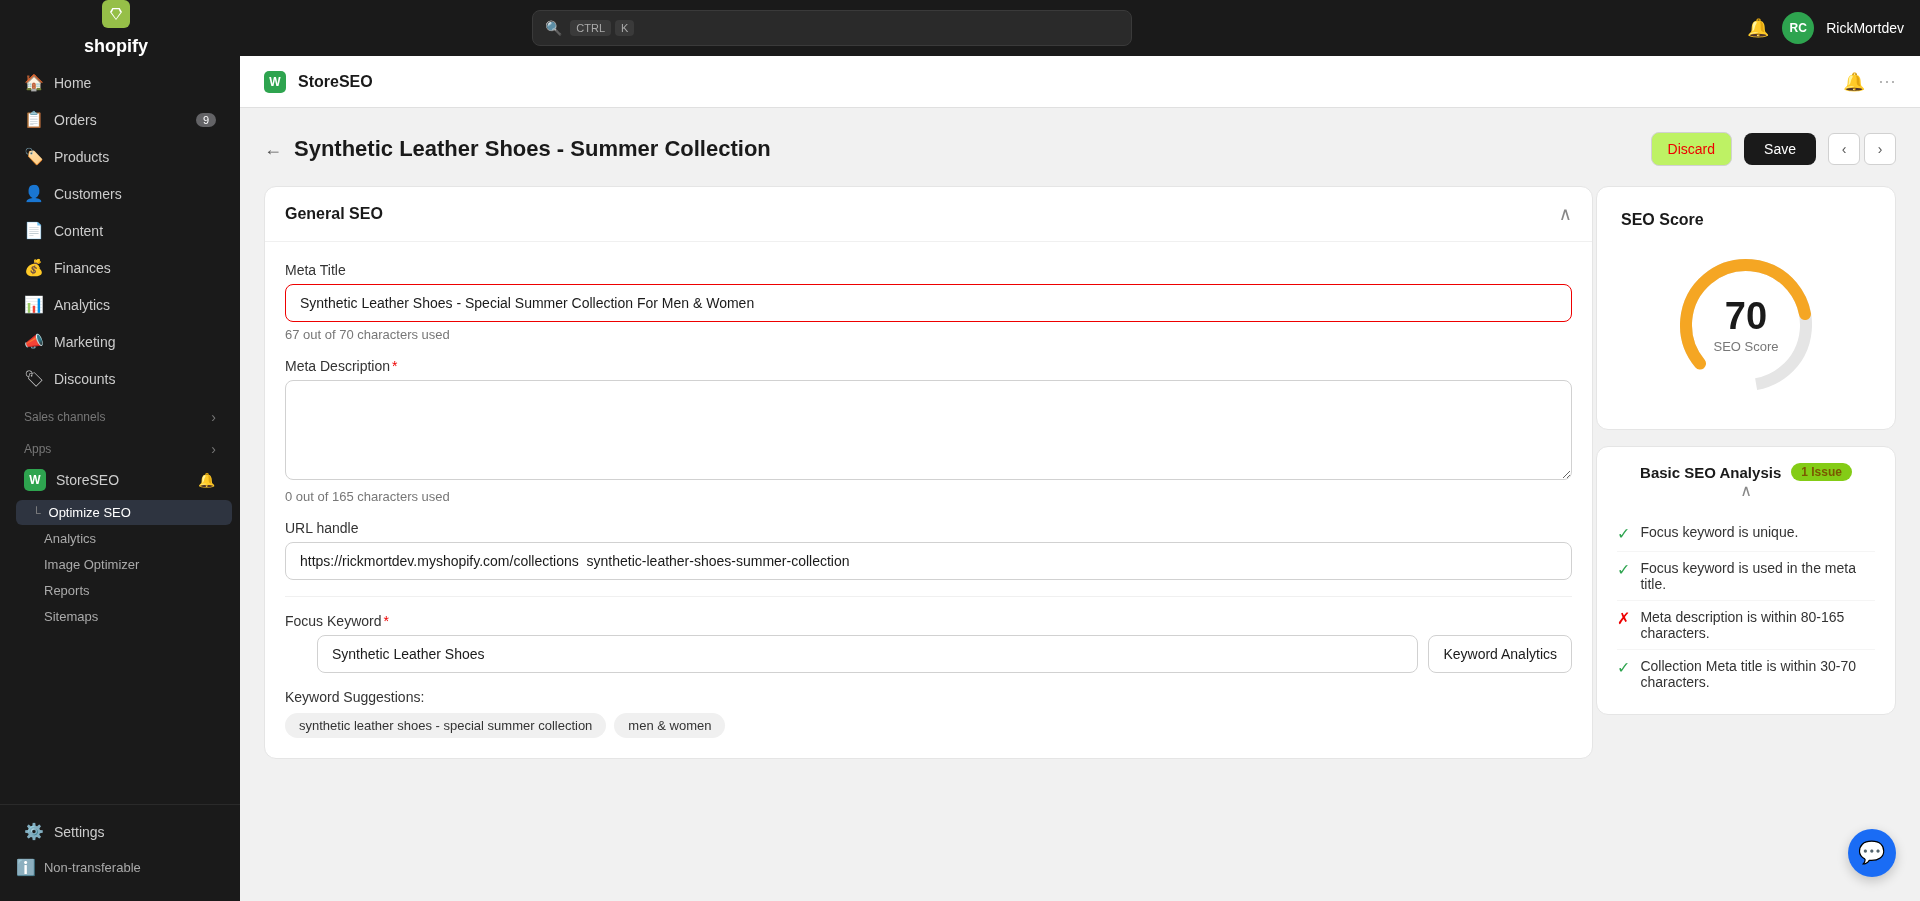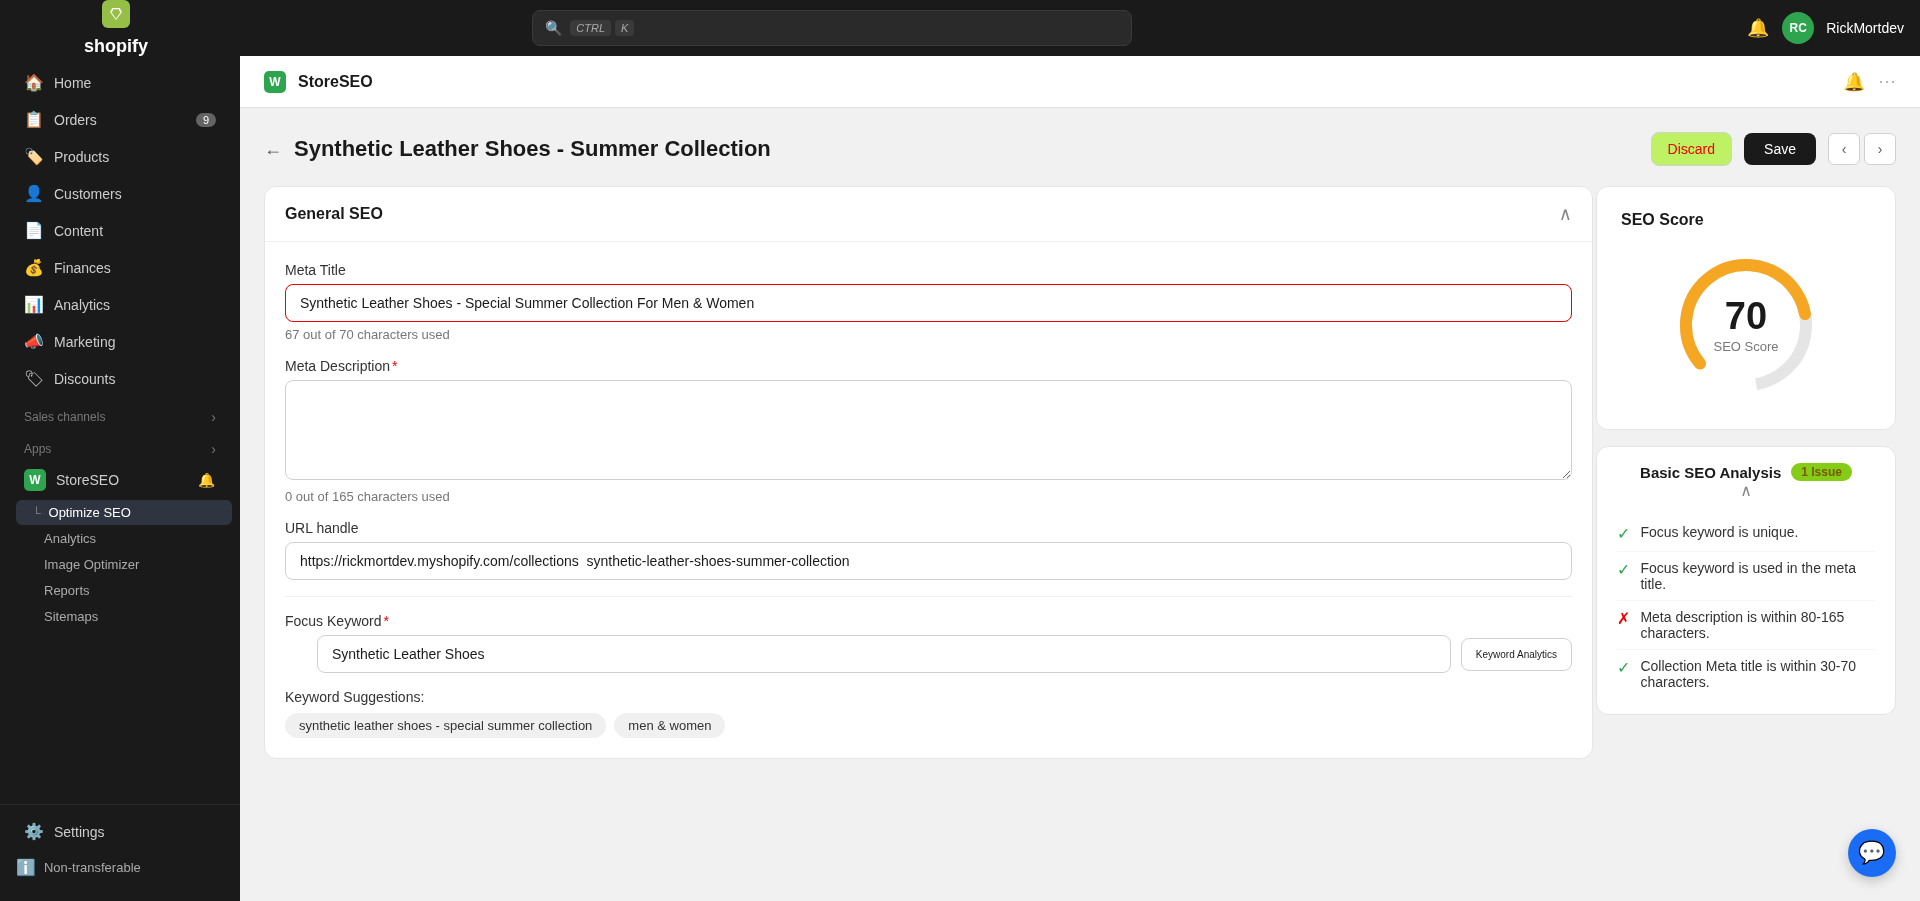--- a/index.html
+++ b/index.html
@@ -54,21 +54,20 @@
       color: #aaa;
       font-size: 14px;
       outline: none;
       flex: 1;
     }
     .search-bar input::placeholder { color: #888; }
     .search-kbd {
       display: flex;
       gap: 4px;
       align-items: center;
-      font-style: italic;
     }
     .kbd {
       background: #3a3a3a;
       color: #aaa;
       font-size: 11px;
       padding: 2px 6px;
       border-radius: 4px;
     }
     .topbar-right {
       display: flex;
@@ -370,21 +369,21 @@
       padding-left: 32px;
     }
     .keyword-input {
       flex: 1;
     }
     .btn-keyword-analytics {
       background: white;
       border: 1px solid #d1d1d1;
       border-radius: 8px;
       padding: 10px 14px;
-      font-size: 10px;
+      font-size: 14px;
       color: #1a1a1a;
       cursor: pointer;
       white-space: nowrap;
     }
     .keyword-suggestions {
       font-size: 14px;
       color: #333;
       margin-bottom: 8px;
     }
     .keyword-tags {

